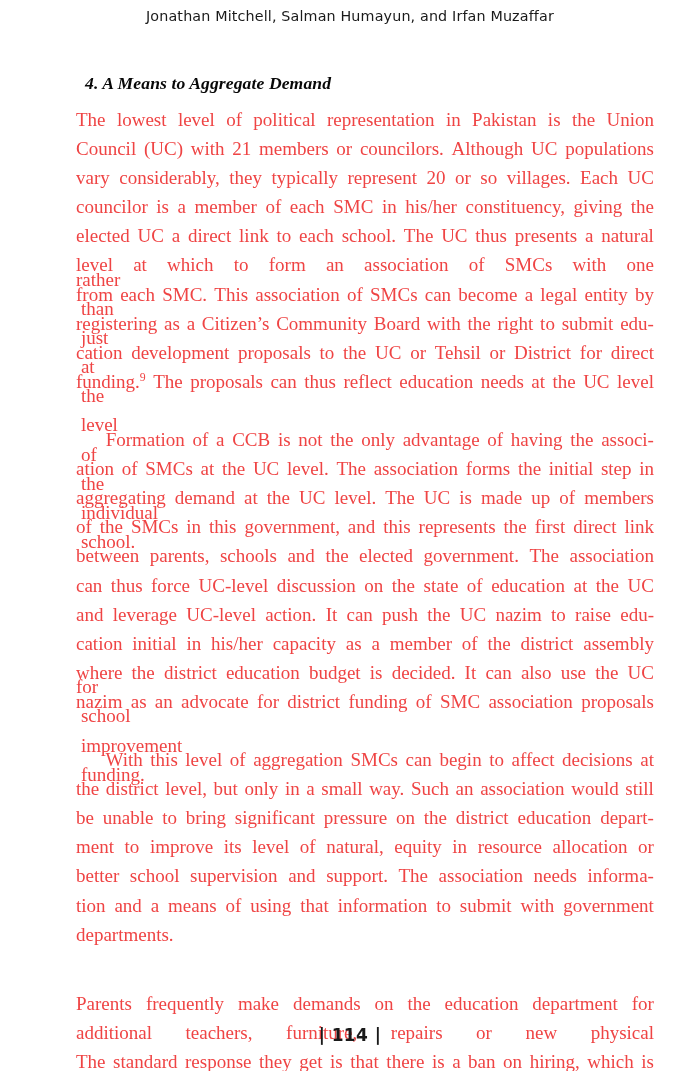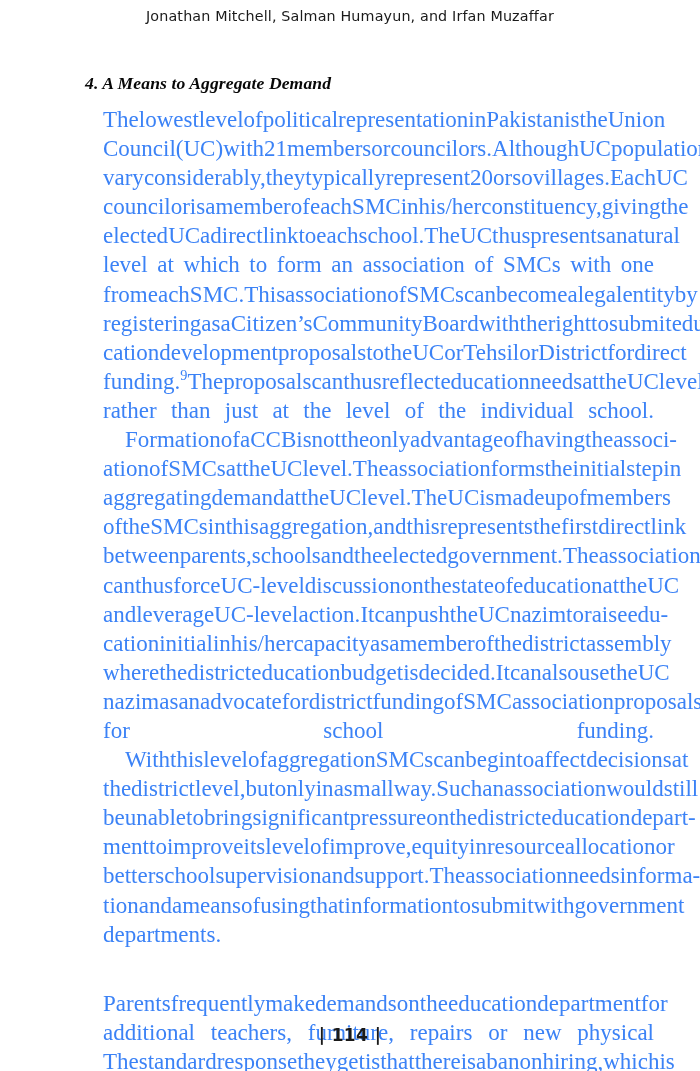--- a/index.html
+++ b/index.html
@@ -53,34 +53,34 @@
   .heading-gap {
     height: 40px;
   }
 
   
   .para {
     margin: 0;
   }
   .line {
     display: flex;
-    font-size: 23px;
+    font-size: 19px;
     line-height: 29.1px;
     height: 29.1px;
     white-space: pre;
-    color: #3b82f6;
-    margin-left: 27px;
+    color: #ef4444;
   }
   
   .line.just {
     justify-content: space-between;
   }
   
   .line.last {
-    justify-content: space-between;
+    justify-content: center;
+    flex-direction: column;
   }
   .line.last .w + .w {
     margin-left: 0.26em;
   }
   .line .w {
     display: inline-block;
   }
   
   .indent {
     display: inline-block;
@@ -128,34 +128,34 @@
         <div class="line just"><span class="w">from</span><span class="w">each</span><span class="w">SMC.</span><span class="w">This</span><span class="w">association</span><span class="w">of</span><span class="w">SMCs</span><span class="w">can</span><span class="w">become</span><span class="w">a</span><span class="w">legal</span><span class="w">entity</span><span class="w">by</span></div>
         <div class="line just"><span class="w">registering</span><span class="w">as</span><span class="w">a</span><span class="w">Citizen’s</span><span class="w">Community</span><span class="w">Board</span><span class="w">with</span><span class="w">the</span><span class="w">right</span><span class="w">to</span><span class="w">submit</span><span class="w">edu-</span></div>
         <div class="line just"><span class="w">cation</span><span class="w">development</span><span class="w">proposals</span><span class="w">to</span><span class="w">the</span><span class="w">UC</span><span class="w">or</span><span class="w">Tehsil</span><span class="w">or</span><span class="w">District</span><span class="w">for</span><span class="w">direct</span></div>
         <div class="line just"><span class="w">funding.<sup class="fn">9</sup></span><span class="w">The</span><span class="w">proposals</span><span class="w">can</span><span class="w">thus</span><span class="w">reflect</span><span class="w">education</span><span class="w">needs</span><span class="w">at</span><span class="w">the</span><span class="w">UC</span><span class="w">level</span></div>
         <div class="line last"><span class="w">rather</span><span class="w">than</span><span class="w">just</span><span class="w">at</span><span class="w">the</span><span class="w">level</span><span class="w">of</span><span class="w">the</span><span class="w">individual</span><span class="w">school.</span></div>
       </div>
     <div class="para">
         <div class="line just"><span class="indent"></span><span class="w">Formation</span><span class="w">of</span><span class="w">a</span><span class="w">CCB</span><span class="w">is</span><span class="w">not</span><span class="w">the</span><span class="w">only</span><span class="w">advantage</span><span class="w">of</span><span class="w">having</span><span class="w">the</span><span class="w">associ-</span></div>
         <div class="line just"><span class="w">ation</span><span class="w">of</span><span class="w">SMCs</span><span class="w">at</span><span class="w">the</span><span class="w">UC</span><span class="w">level.</span><span class="w">The</span><span class="w">association</span><span class="w">forms</span><span class="w">the</span><span class="w">initial</span><span class="w">step</span><span class="w">in</span></div>
         <div class="line just"><span class="w">aggregating</span><span class="w">demand</span><span class="w">at</span><span class="w">the</span><span class="w">UC</span><span class="w">level.</span><span class="w">The</span><span class="w">UC</span><span class="w">is</span><span class="w">made</span><span class="w">up</span><span class="w">of</span><span class="w">members</span></div>
-        <div class="line just"><span class="w">of</span><span class="w">the</span><span class="w">SMCs</span><span class="w">in</span><span class="w">this</span><span class="w">aggregation,</span><span class="w">and</span><span class="w">this</span><span class="w">represents</span><span class="w">the</span><span class="w">first</span><span class="w">direct</span><span class="w">link</span></div>
+        <div class="line just"><span class="w">of</span><span class="w">the</span><span class="w">SMCs</span><span class="w">in</span><span class="w">this</span><span class="w">government,</span><span class="w">and</span><span class="w">this</span><span class="w">represents</span><span class="w">the</span><span class="w">first</span><span class="w">direct</span><span class="w">link</span></div>
         <div class="line just"><span class="w">between</span><span class="w">parents,</span><span class="w">schools</span><span class="w">and</span><span class="w">the</span><span class="w">elected</span><span class="w">government.</span><span class="w">The</span><span class="w">association</span></div>
         <div class="line just"><span class="w">can</span><span class="w">thus</span><span class="w">force</span><span class="w">UC-level</span><span class="w">discussion</span><span class="w">on</span><span class="w">the</span><span class="w">state</span><span class="w">of</span><span class="w">education</span><span class="w">at</span><span class="w">the</span><span class="w">UC</span></div>
         <div class="line just"><span class="w">and</span><span class="w">leverage</span><span class="w">UC-level</span><span class="w">action.</span><span class="w">It</span><span class="w">can</span><span class="w">push</span><span class="w">the</span><span class="w">UC</span><span class="w">nazim</span><span class="w">to</span><span class="w">raise</span><span class="w">edu-</span></div>
         <div class="line just"><span class="w">cation</span><span class="w">initial</span><span class="w">in</span><span class="w">his/her</span><span class="w">capacity</span><span class="w">as</span><span class="w">a</span><span class="w">member</span><span class="w">of</span><span class="w">the</span><span class="w">district</span><span class="w">assembly</span></div>
         <div class="line just"><span class="w">where</span><span class="w">the</span><span class="w">district</span><span class="w">education</span><span class="w">budget</span><span class="w">is</span><span class="w">decided.</span><span class="w">It</span><span class="w">can</span><span class="w">also</span><span class="w">use</span><span class="w">the</span><span class="w">UC</span></div>
         <div class="line just"><span class="w">nazim</span><span class="w">as</span><span class="w">an</span><span class="w">advocate</span><span class="w">for</span><span class="w">district</span><span class="w">funding</span><span class="w">of</span><span class="w">SMC</span><span class="w">association</span><span class="w">proposals</span></div>
-        <div class="line last"><span class="w">for</span><span class="w">school</span><span class="w">funding.</span></div>
+        <div class="line last"><span class="w">for</span><span class="w">school</span><span class="w">improvement</span><span class="w">funding.</span></div>
       </div>
     <div class="para">
         <div class="line just"><span class="indent"></span><span class="w">With</span><span class="w">this</span><span class="w">level</span><span class="w">of</span><span class="w">aggregation</span><span class="w">SMCs</span><span class="w">can</span><span class="w">begin</span><span class="w">to</span><span class="w">affect</span><span class="w">decisions</span><span class="w">at</span></div>
         <div class="line just"><span class="w">the</span><span class="w">district</span><span class="w">level,</span><span class="w">but</span><span class="w">only</span><span class="w">in</span><span class="w">a</span><span class="w">small</span><span class="w">way.</span><span class="w">Such</span><span class="w">an</span><span class="w">association</span><span class="w">would</span><span class="w">still</span></div>
         <div class="line just"><span class="w">be</span><span class="w">unable</span><span class="w">to</span><span class="w">bring</span><span class="w">significant</span><span class="w">pressure</span><span class="w">on</span><span class="w">the</span><span class="w">district</span><span class="w">education</span><span class="w">depart-</span></div>
-        <div class="line just"><span class="w">ment</span><span class="w">to</span><span class="w">improve</span><span class="w">its</span><span class="w">level</span><span class="w">of</span><span class="w">improve,</span><span class="w">equity</span><span class="w">in</span><span class="w">resource</span><span class="w">allocation</span><span class="w">or</span></div>
+        <div class="line just"><span class="w">ment</span><span class="w">to</span><span class="w">improve</span><span class="w">its</span><span class="w">level</span><span class="w">of</span><span class="w">natural,</span><span class="w">equity</span><span class="w">in</span><span class="w">resource</span><span class="w">allocation</span><span class="w">or</span></div>
         <div class="line just"><span class="w">better</span><span class="w">school</span><span class="w">supervision</span><span class="w">and</span><span class="w">support.</span><span class="w">The</span><span class="w">association</span><span class="w">needs</span><span class="w">informa-</span></div>
         <div class="line just"><span class="w">tion</span><span class="w">and</span><span class="w">a</span><span class="w">means</span><span class="w">of</span><span class="w">using</span><span class="w">that</span><span class="w">information</span><span class="w">to</span><span class="w">submit</span><span class="w">with</span><span class="w">government</span></div>
         <div class="line last"><span class="w">departments.</span></div>
       </div>
 
     <div class="heading-gap"></div>
 
 
     <div class="para">
         <div class="line just"><span class="w">Parents</span><span class="w">frequently</span><span class="w">make</span><span class="w">demands</span><span class="w">on</span><span class="w">the</span><span class="w">education</span><span class="w">department</span><span class="w">for</span></div>

